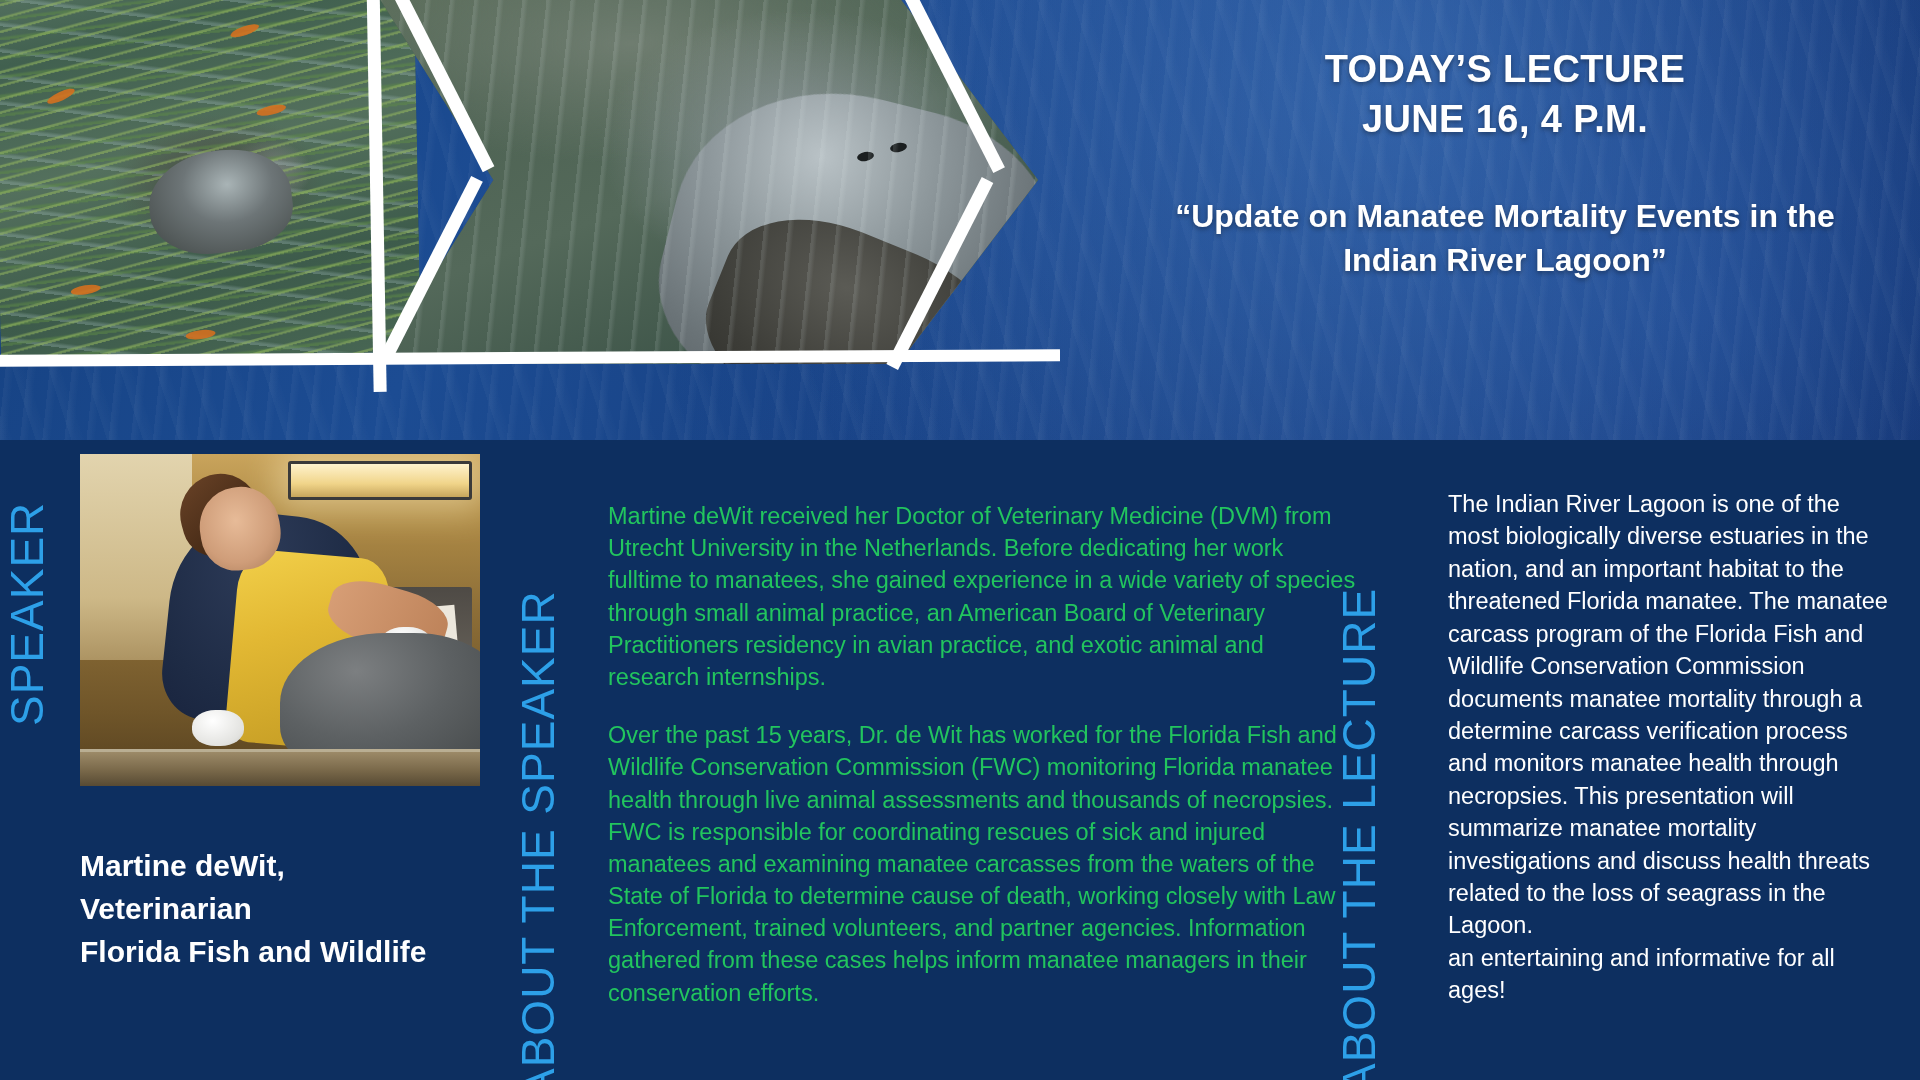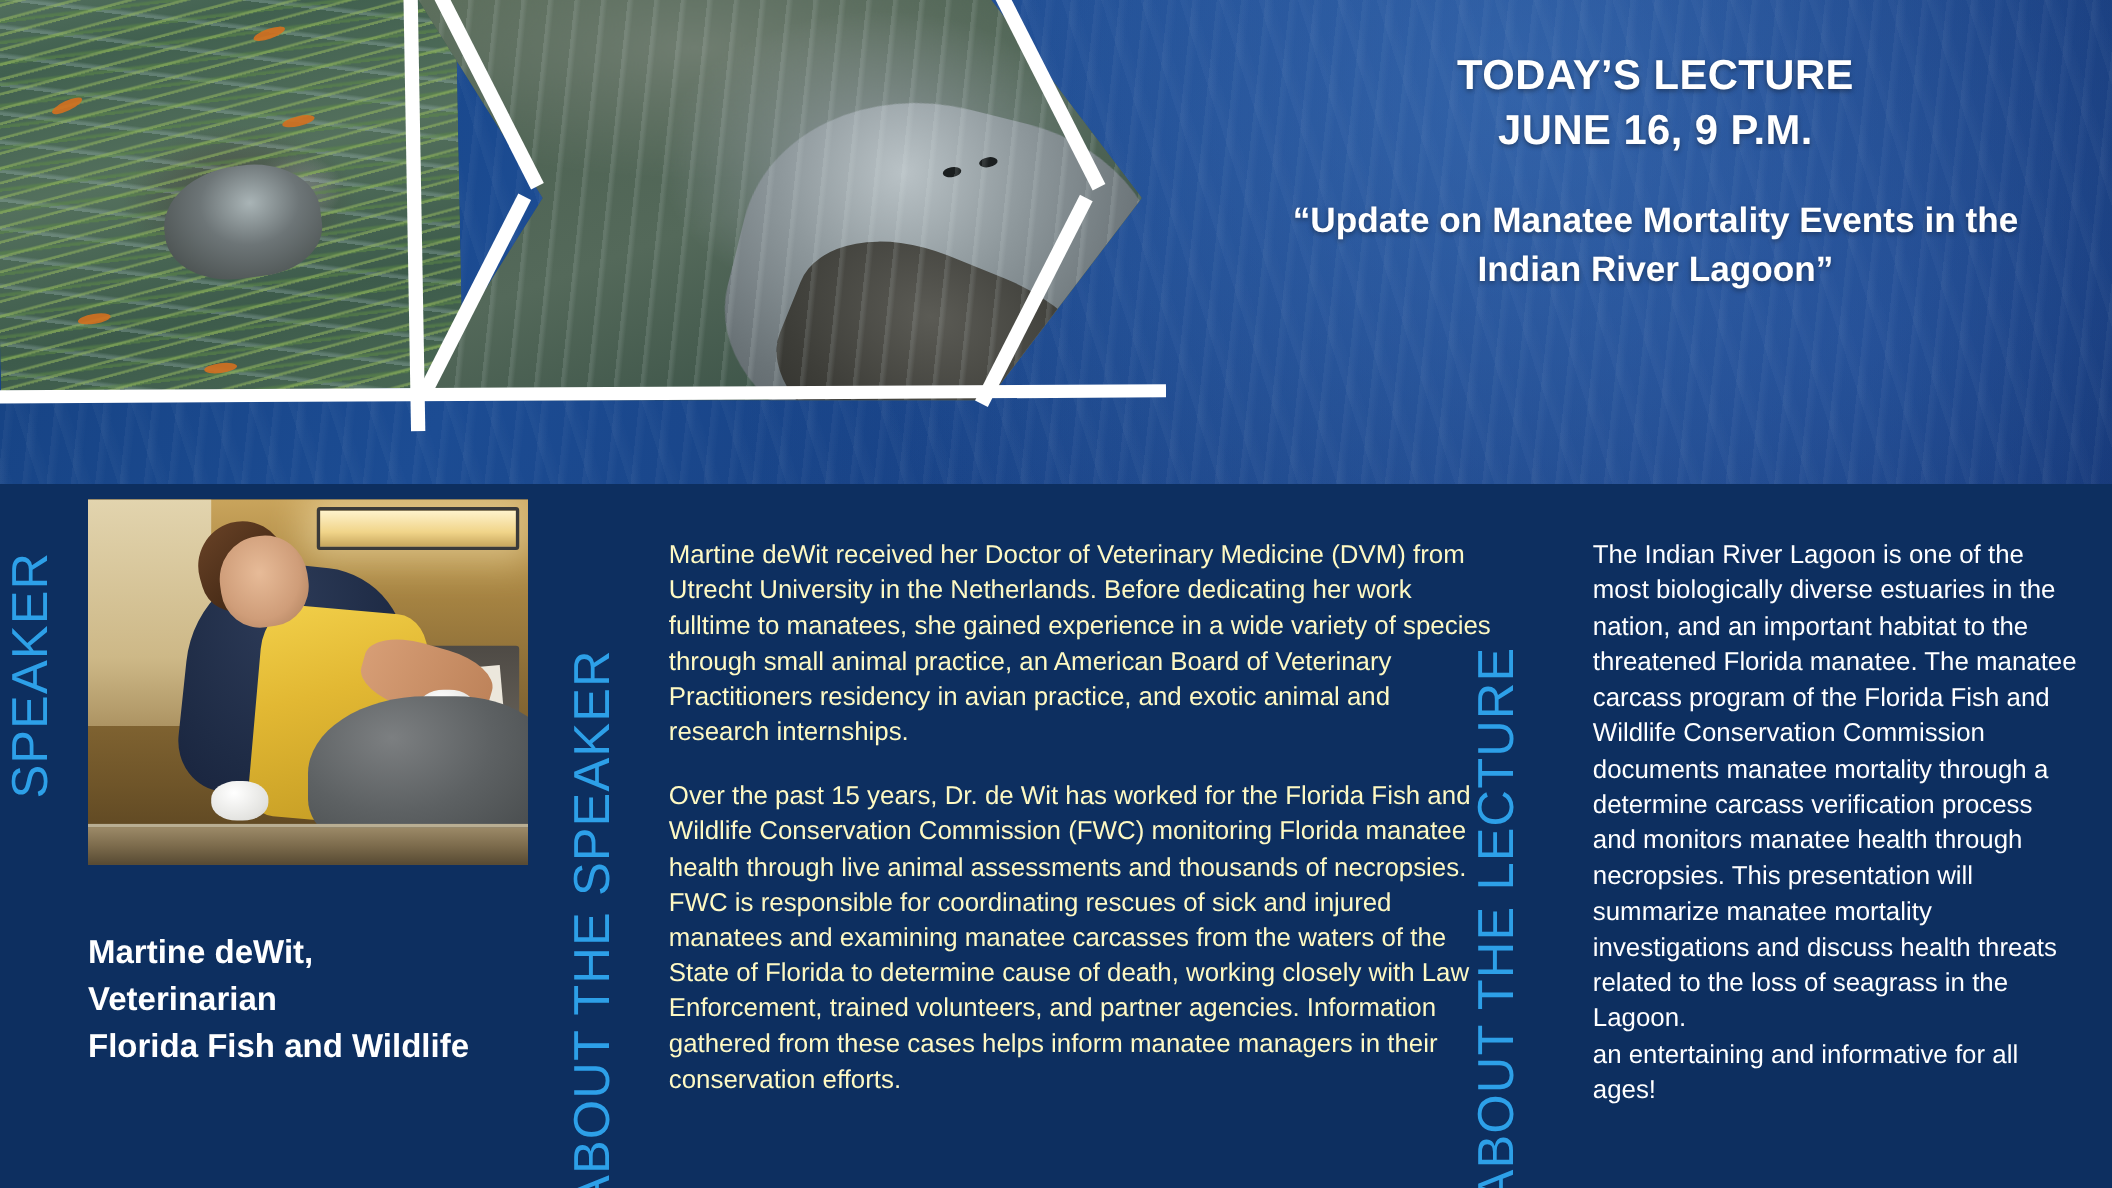--- a/index.html
+++ b/index.html
@@ -143,21 +143,21 @@
     color: #ffffff;
   }
   .lecture-kicker {
     font-size: 38px;
     font-weight: 700;
     line-height: 1.32;
     letter-spacing: .4px;
     text-shadow: 0 2px 5px rgba(0,0,0,.38);
   }
   .lecture-title {
-    margin-top: 34px;
+    margin-top: 50px;
     font-size: 32px;
     font-weight: 700;
     line-height: 1.38;
     text-shadow: 0 2px 5px rgba(0,0,0,.38);
     padding: 0 26px;
   }
 
   
   .body-area {
     position: absolute;
@@ -288,23 +288,23 @@
     margin-top: 58px;
     color: #ffffff;
     font-size: 30px;
     font-weight: 700;
     line-height: 1.44;
   }
 
   
   .about-speaker-col {
     position: absolute;
-    left: 608px; top: 48px;
+    left: 608px; top: 60px;
     width: 750px;
-    color: #fef9c3;
+    color: #22c55e;
     font-size: 23.5px;
     line-height: 1.37;
   }
   .about-speaker-col p + p { margin-top: 26px; }
 
   
   .about-lecture-col {
     position: absolute;
     left: 1448px; top: 48px;
     width: 440px;
@@ -346,21 +346,21 @@
     <div class="seam" style="left:370px; top:-28px;  width:13px; height:420px; transform:rotate(-1deg);"></div>
     <div class="seam" style="left:392px; top:-6px;   width:13px; height:200px; transform:rotate(-27deg); transform-origin:top left;"></div>
     <div class="seam" style="left:392px; top:360px;  width:13px; height:200px; transform:rotate(-153deg); transform-origin:top left;"></div>
     <div class="seam" style="left:898px; top:-14px;  width:13px; height:210px; transform:rotate(-27deg); transform-origin:top left;"></div>
     <div class="seam" style="left:898px; top:370px;  width:13px; height:210px; transform:rotate(-153deg); transform-origin:top left;"></div>
     <div class="seam" style="left:0; top:352px; width:1060px; height:12px; transform:rotate(-0.3deg);"></div>
 
     <div class="header-text">
       <div class="lecture-kicker">
         <div>TODAY’S LECTURE</div>
-        <div>JUNE 16, 9 P.M.</div>
+        <div>JUNE 16, 4 P.M.</div>
       </div>
       <div class="lecture-title">“Update on Manatee Mortality Events in the Indian River Lagoon”</div>
     </div>
   </div>
 
   <div class="body-area">
 
     <div class="vlabel" id="vlabel-speaker">SPEAKER</div>
     <div class="vlabel" id="vlabel-about-sp">ABOUT THE SPEAKER</div>
     <div class="vlabel" id="vlabel-about-lc">ABOUT THE LECTURE</div>

